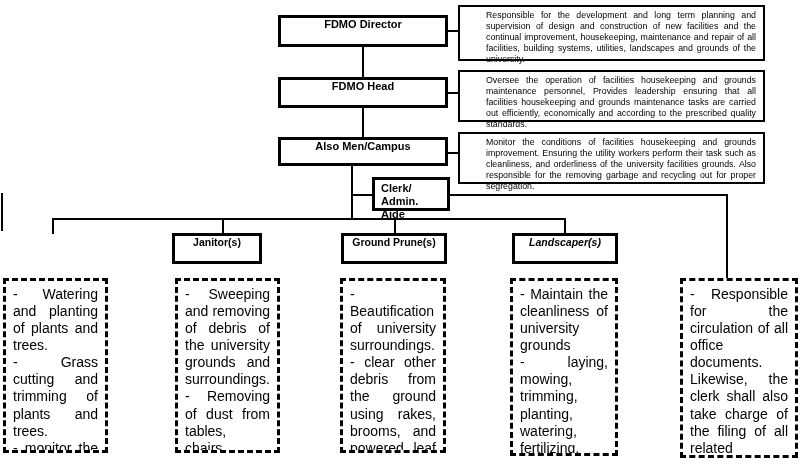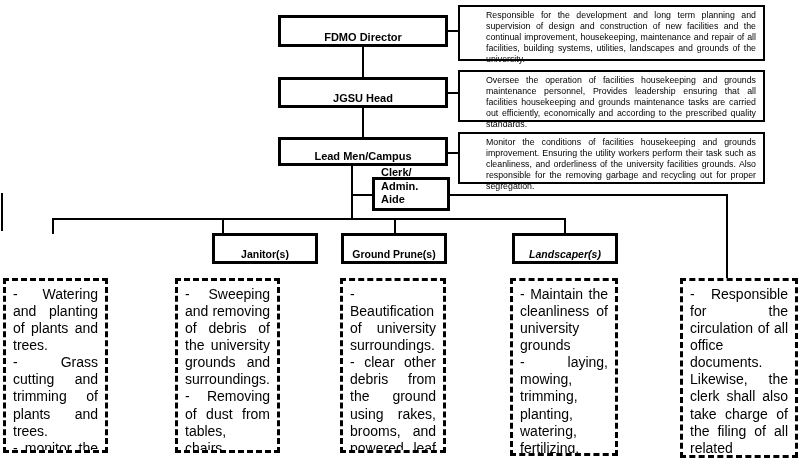--- a/index.html
+++ b/index.html
@@ -3,25 +3,25 @@
 <meta charset="utf-8">
 <style>
   html,body { margin:0; padding:0; background:#fff; }
   .stage {
     position:relative; width:800px; height:470px; background:#ffffff;
     font-family:"Liberation Sans", sans-serif; color:#000; overflow:hidden;
   }
   .connectors { position:absolute; left:0; top:0; pointer-events:none; }
   .box { position:absolute; box-sizing:border-box; background:#fff; }
   .role {
-    border:3px solid #000; display:flex; align-items:flex-end; justify-content:center;
+    border:3px solid #000; display:flex; align-items:flex-start; justify-content:center;
     font-weight:bold; font-size:11px; text-align:center; line-height:1.2;
   }
   .role-worker { font-size:10.5px; }
-  .role-clerk { justify-content:flex-start; text-align:left; padding:18px 3px 2px 6px; }
+  .role-clerk { justify-content:flex-start; text-align:left; padding:2px 3px 2px 6px; }
   .desc {
     border:2px solid #000; padding:3px 7px 2px 26px;
     font-size:8.8px; line-height:1.24; text-align:justify;
   }
   .duty {
     border:3px dashed #000; padding:5px 7px;
     font-size:14px; line-height:1.22; text-align:justify;
     white-space:pre-line; overflow:hidden;
   }
 </style>
@@ -57,32 +57,32 @@
 
       <line x1="2" y1="193" x2="2" y2="231"></line>
     </g>
   </svg>
 
   <div class="box role" style="left:278px; top:15px;  width:170px; height:32px;">
     <span>FDMO Director</span>
   </div>
 
   <div class="box role" style="left:278px; top:77px;  width:170px; height:31px;">
-    <span>JGSU Head</span>
+    <span>FDMO Head</span>
   </div>
 
   <div class="box role" style="left:278px; top:137px; width:170px; height:29px;">
-    <span>Lead Men/Campus</span>
+    <span>Also Men/Campus</span>
   </div>
 
   <div class="box role role-clerk" style="left:372px; top:177px; width:78px; height:34px;">
     <span>Clerk/ Admin. Aide</span>
   </div>
 
-  <div class="box role role-worker" style="left:172px; top:233px; width:106px; height:31px;margin-left:40px;">
+  <div class="box role role-worker" style="left:172px; top:233px; width:90px; height:31px;">
     <span>Janitor(s)</span>
   </div>
   <div class="box role role-worker" style="left:341px; top:233px; width:106px; height:31px;">
     <span>Ground Prune(s)</span>
   </div>
   <div class="box role role-worker" style="left:512px; top:233px; width:106px; height:31px;font-style:italic;">
     <span>Landscaper(s)</span>
   </div>
 
   <div class="box desc" style="left:458px; top:5px;   width:307px; height:56px;">Responsible for the development and long term planning and supervision of design and construction of new facilities and the continual improvement, housekeeping, maintenance and repair of all facilities, building systems, utilities, landscapes and grounds of the university.</div>

